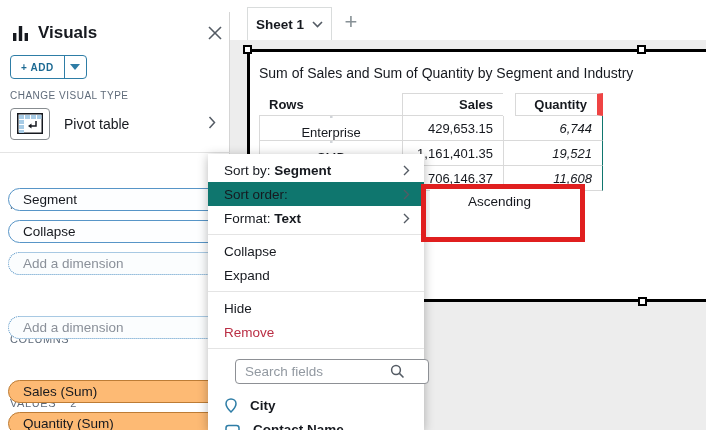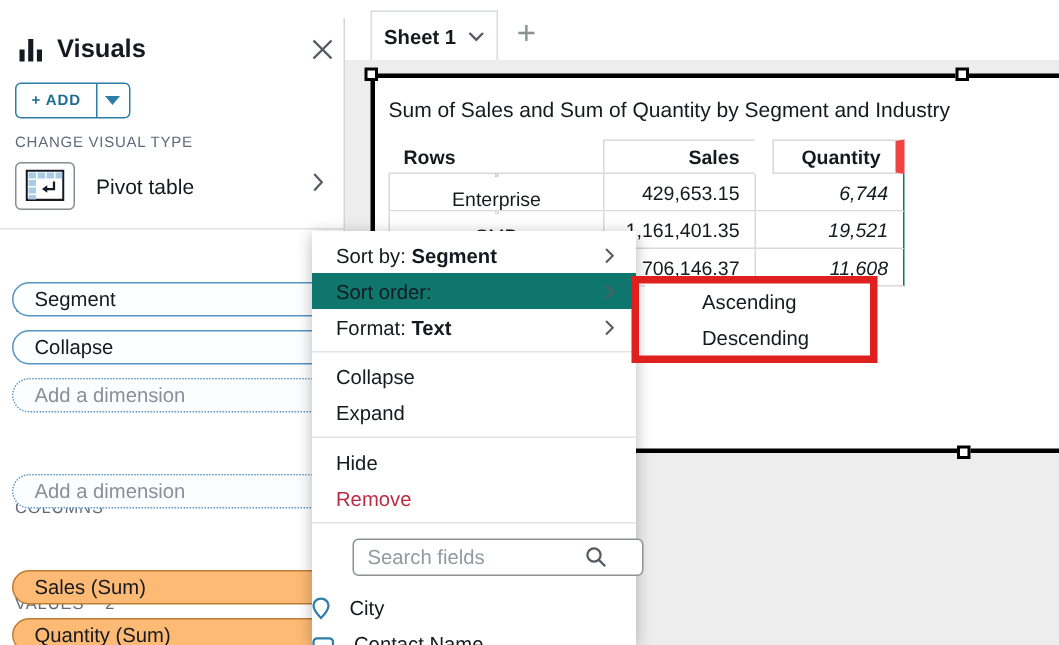--- a/index.html
+++ b/index.html
@@ -67,21 +67,21 @@
   .ctx-menu { position:absolute; left:208px; top:154px; width:216px; height:276px; background:#fff; box-shadow:0 2px 10px rgba(0,0,0,.28); z-index:30; padding-top:4px; }
   .mi { height:24px; display:flex; align-items:center; justify-content:space-between; padding:0 14px 0 16px; font-size:13.5px; cursor:default; }
   .mi.hl { background:#0f766e; }
   .mi .b { font-weight:bold; }
   .mi.danger { color:#ba2e44; }
   .menu-div { border-top:1px solid #e4e4e4; margin:4px 0; }
   .search-wrap { position:relative; margin:10px 11px 0 11px;padding-left:16px; }
   .search-input { width:194px; height:25px; border:1px solid #8d9095; border-radius:4px; padding:0 28px 0 9px; font-size:13.5px; font-family:"Liberation Sans",sans-serif; color:#16191f; outline:none; }
   .search-input::placeholder { color:#9299a1; }
   .search-icon { position:absolute; right:8px; top:5px; }
-  .field-row { height:24px; display:flex; align-items:center; gap:13px; font-size:13.5px; }
+  .field-row { height:24px; display:flex; align-items:center; gap:13px; padding-left:17px; font-size:13.5px;font-weight:bold; }
   .fr-1 { margin-top:9px; }
 
   
   .submenu { position:absolute; left:430px; top:187px; width:150px; height:52px; background:#fff; z-index:32; padding-top:2px; }
   .smi { height:24px; display:flex; align-items:center; padding-left:38px; font-size:13.5px; }
   .red-rect { position:absolute; left:421px; top:184px; width:164px; height:58px; border:5px solid #e01f1f; z-index:40; pointer-events:none; }
 </style>
 </head>
 <body>
 
@@ -268,18 +268,17 @@
     <div class="field-row">
       <svg width="15" height="11" viewBox="0 0 15 11">
           <rect x="1" y="1.5" width="13" height="8" rx="2.5" fill="none" stroke="#2e7da6" stroke-width="1.5"></rect>
         </svg>
       <span>Contact Name</span>
     </div>
   </div>
 
   <div class="submenu">
     <div class="smi">Ascending</div>
-    <div class="smi">Descending</div>
   </div>
 
   <div class="red-rect"></div>
 
 </div>
 
 </body></html>

